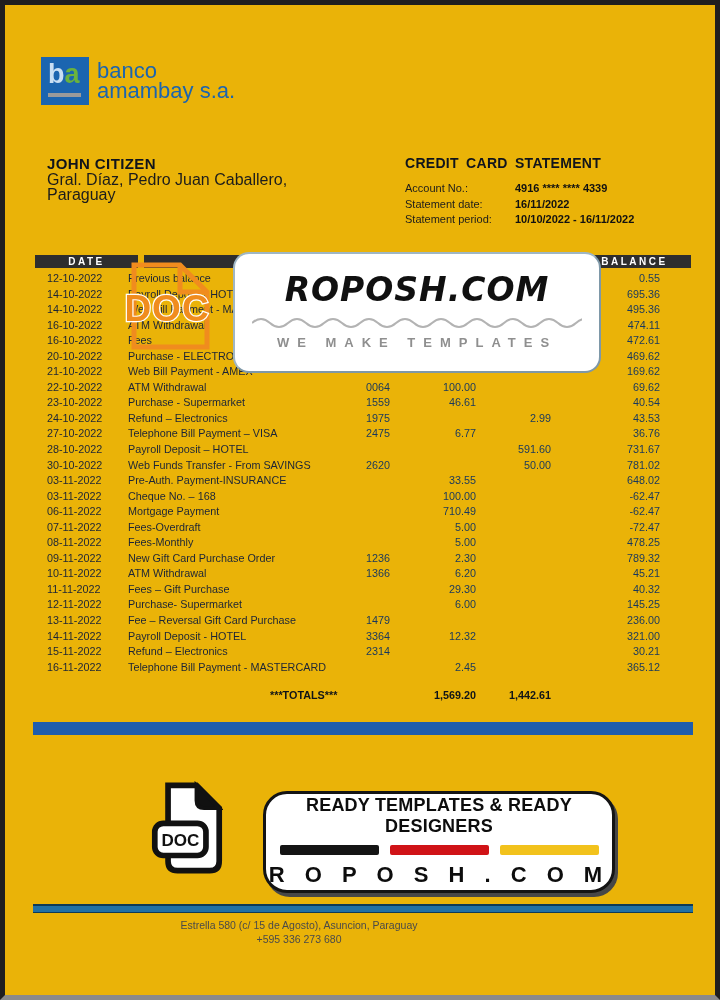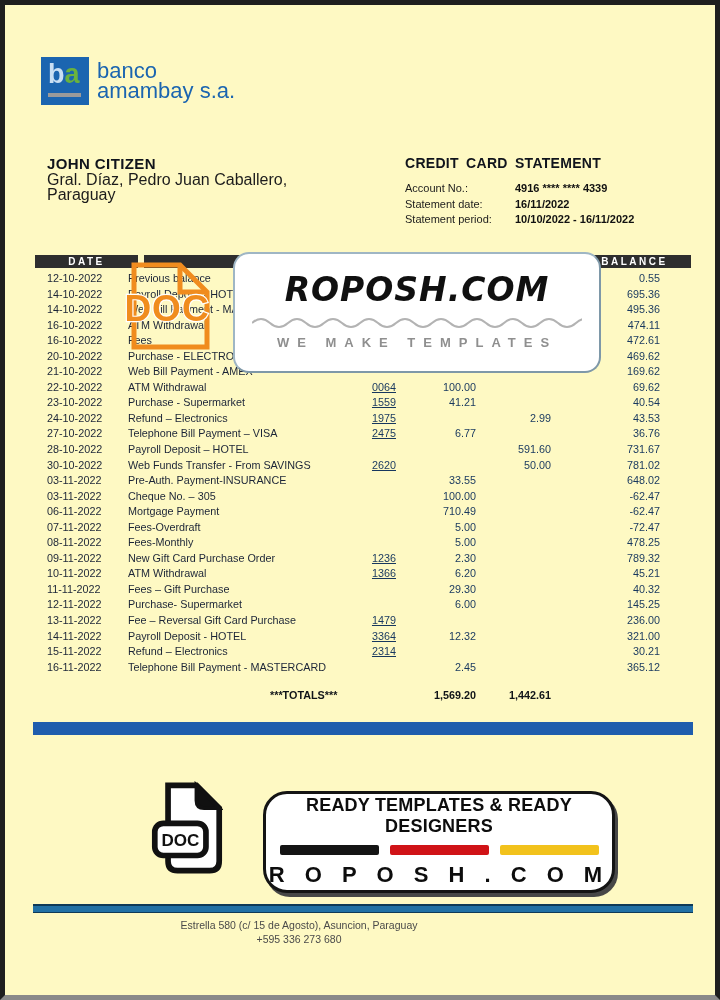--- a/index.html
+++ b/index.html
@@ -1,18 +1,18 @@
 <!DOCTYPE html>
 <html style="--brand_blue: #1b65b0; --logo_green: #6ab23e; --table_header_bg: #2e2e2e; --divider_blue: #1f5dad; --teal_bar: #2170a4; --orange: #f08c1e; --text_navy: #17375e;"><head>
 <meta charset="utf-8">
 <style>
   * { margin:0; padding:0; box-sizing:border-box; }
   html,body { background:#fff; }
   .page {
-    position:relative; width:720px; height:1000px; background:#fef9c3;
+    position:relative; width:720px; height:1000px; background:#eab308;
     border:5px solid #1f1f1f; border-bottom-color:#8a8a8a; overflow:hidden;
     font-family:"Liberation Sans", sans-serif;
   }
 
   
   .logo { position:absolute; left:36px; top:52px; display:flex; }
   .logo-square { width:48px; height:48px; background:var(--brand_blue); position:relative; }
   .logo-ba { position:absolute; left:7px; top:2px; font-size:27px; font-weight:bold; letter-spacing:0; }
   .logo-ba .b { color:#c9dff3; } .logo-ba .a { color:var(--logo_green); }
   .logo-underline { position:absolute; left:7px; bottom:8px; width:33px; height:4px; background:#9a9a9a; }
@@ -34,21 +34,21 @@
   .thead-cell { position:absolute; top:0; height:13px; background:var(--table_header_bg); color:#fff;
     font-size:10px; font-weight:bold; letter-spacing:2.5px; text-align:center; line-height:13px; }
   .h-date { left:2px; width:103px; }
   .h-desc { left:111px; width:424px; }
   .h-bal  { left:545px; width:113px; }
   .tbody { position:absolute; left:0; top:16px; width:660px; }
   .trow { display:flex; height:15.55px; font-size:10.8px; line-height:15.55px; white-space:nowrap; }
   .c { display:block; }
   .c.date { width:95px; padding-left:14px; color:#1b2437; }
   .c.desc { width:232px; color:#1b2437; }
-  .c.ref { width:36px; text-align:right; color:var(--text_navy);text-decoration:underline; }
+  .c.ref { width:36px; text-align:center; color:var(--text_navy); }
   .c.debit { width:80px; text-align:right; color:var(--text_navy); }
   .c.credit { width:75px; text-align:right; color:var(--text_navy); }
   .c.balance { flex:1; text-align:right; padding-right:33px; color:var(--text_navy); }
   .totals { position:absolute; left:0; top:434px; width:660px; display:flex; font-size:10.8px; font-weight:bold; color:#101418; }
   .totals .t-lab { width:363px; padding-left:237px; }
   .totals .t-debit { width:80px; text-align:right; }
   .totals .t-credit { width:75px; text-align:right; }
 
   
   .wm { position:absolute; left:228px; top:247px; width:368px; height:121px; background:#fff;
@@ -187,21 +187,21 @@
           <span class="c desc">ATM Withdrawal</span>
           <span class="c ref">0064</span>
           <span class="c debit">100.00</span>
           <span class="c credit"></span>
           <span class="c balance">69.62</span>
         </div>
         <div class="trow">
           <span class="c date">23-10-2022</span>
           <span class="c desc">Purchase - Supermarket</span>
           <span class="c ref">1559</span>
-          <span class="c debit">41.21</span>
+          <span class="c debit">46.61</span>
           <span class="c credit"></span>
           <span class="c balance">40.54</span>
         </div>
         <div class="trow">
           <span class="c date">24-10-2022</span>
           <span class="c desc">Refund – Electronics</span>
           <span class="c ref">1975</span>
           <span class="c debit"></span>
           <span class="c credit">2.99</span>
           <span class="c balance">43.53</span>
@@ -233,21 +233,21 @@
         <div class="trow">
           <span class="c date">03-11-2022</span>
           <span class="c desc">Pre-Auth. Payment-INSURANCE</span>
           <span class="c ref"></span>
           <span class="c debit">33.55</span>
           <span class="c credit"></span>
           <span class="c balance">648.02</span>
         </div>
         <div class="trow">
           <span class="c date">03-11-2022</span>
-          <span class="c desc">Cheque No. – 305</span>
+          <span class="c desc">Cheque No. – 168</span>
           <span class="c ref"></span>
           <span class="c debit">100.00</span>
           <span class="c credit"></span>
           <span class="c balance">-62.47</span>
         </div>
         <div class="trow">
           <span class="c date">06-11-2022</span>
           <span class="c desc">Mortgage Payment</span>
           <span class="c ref"></span>
           <span class="c debit">710.49</span>

